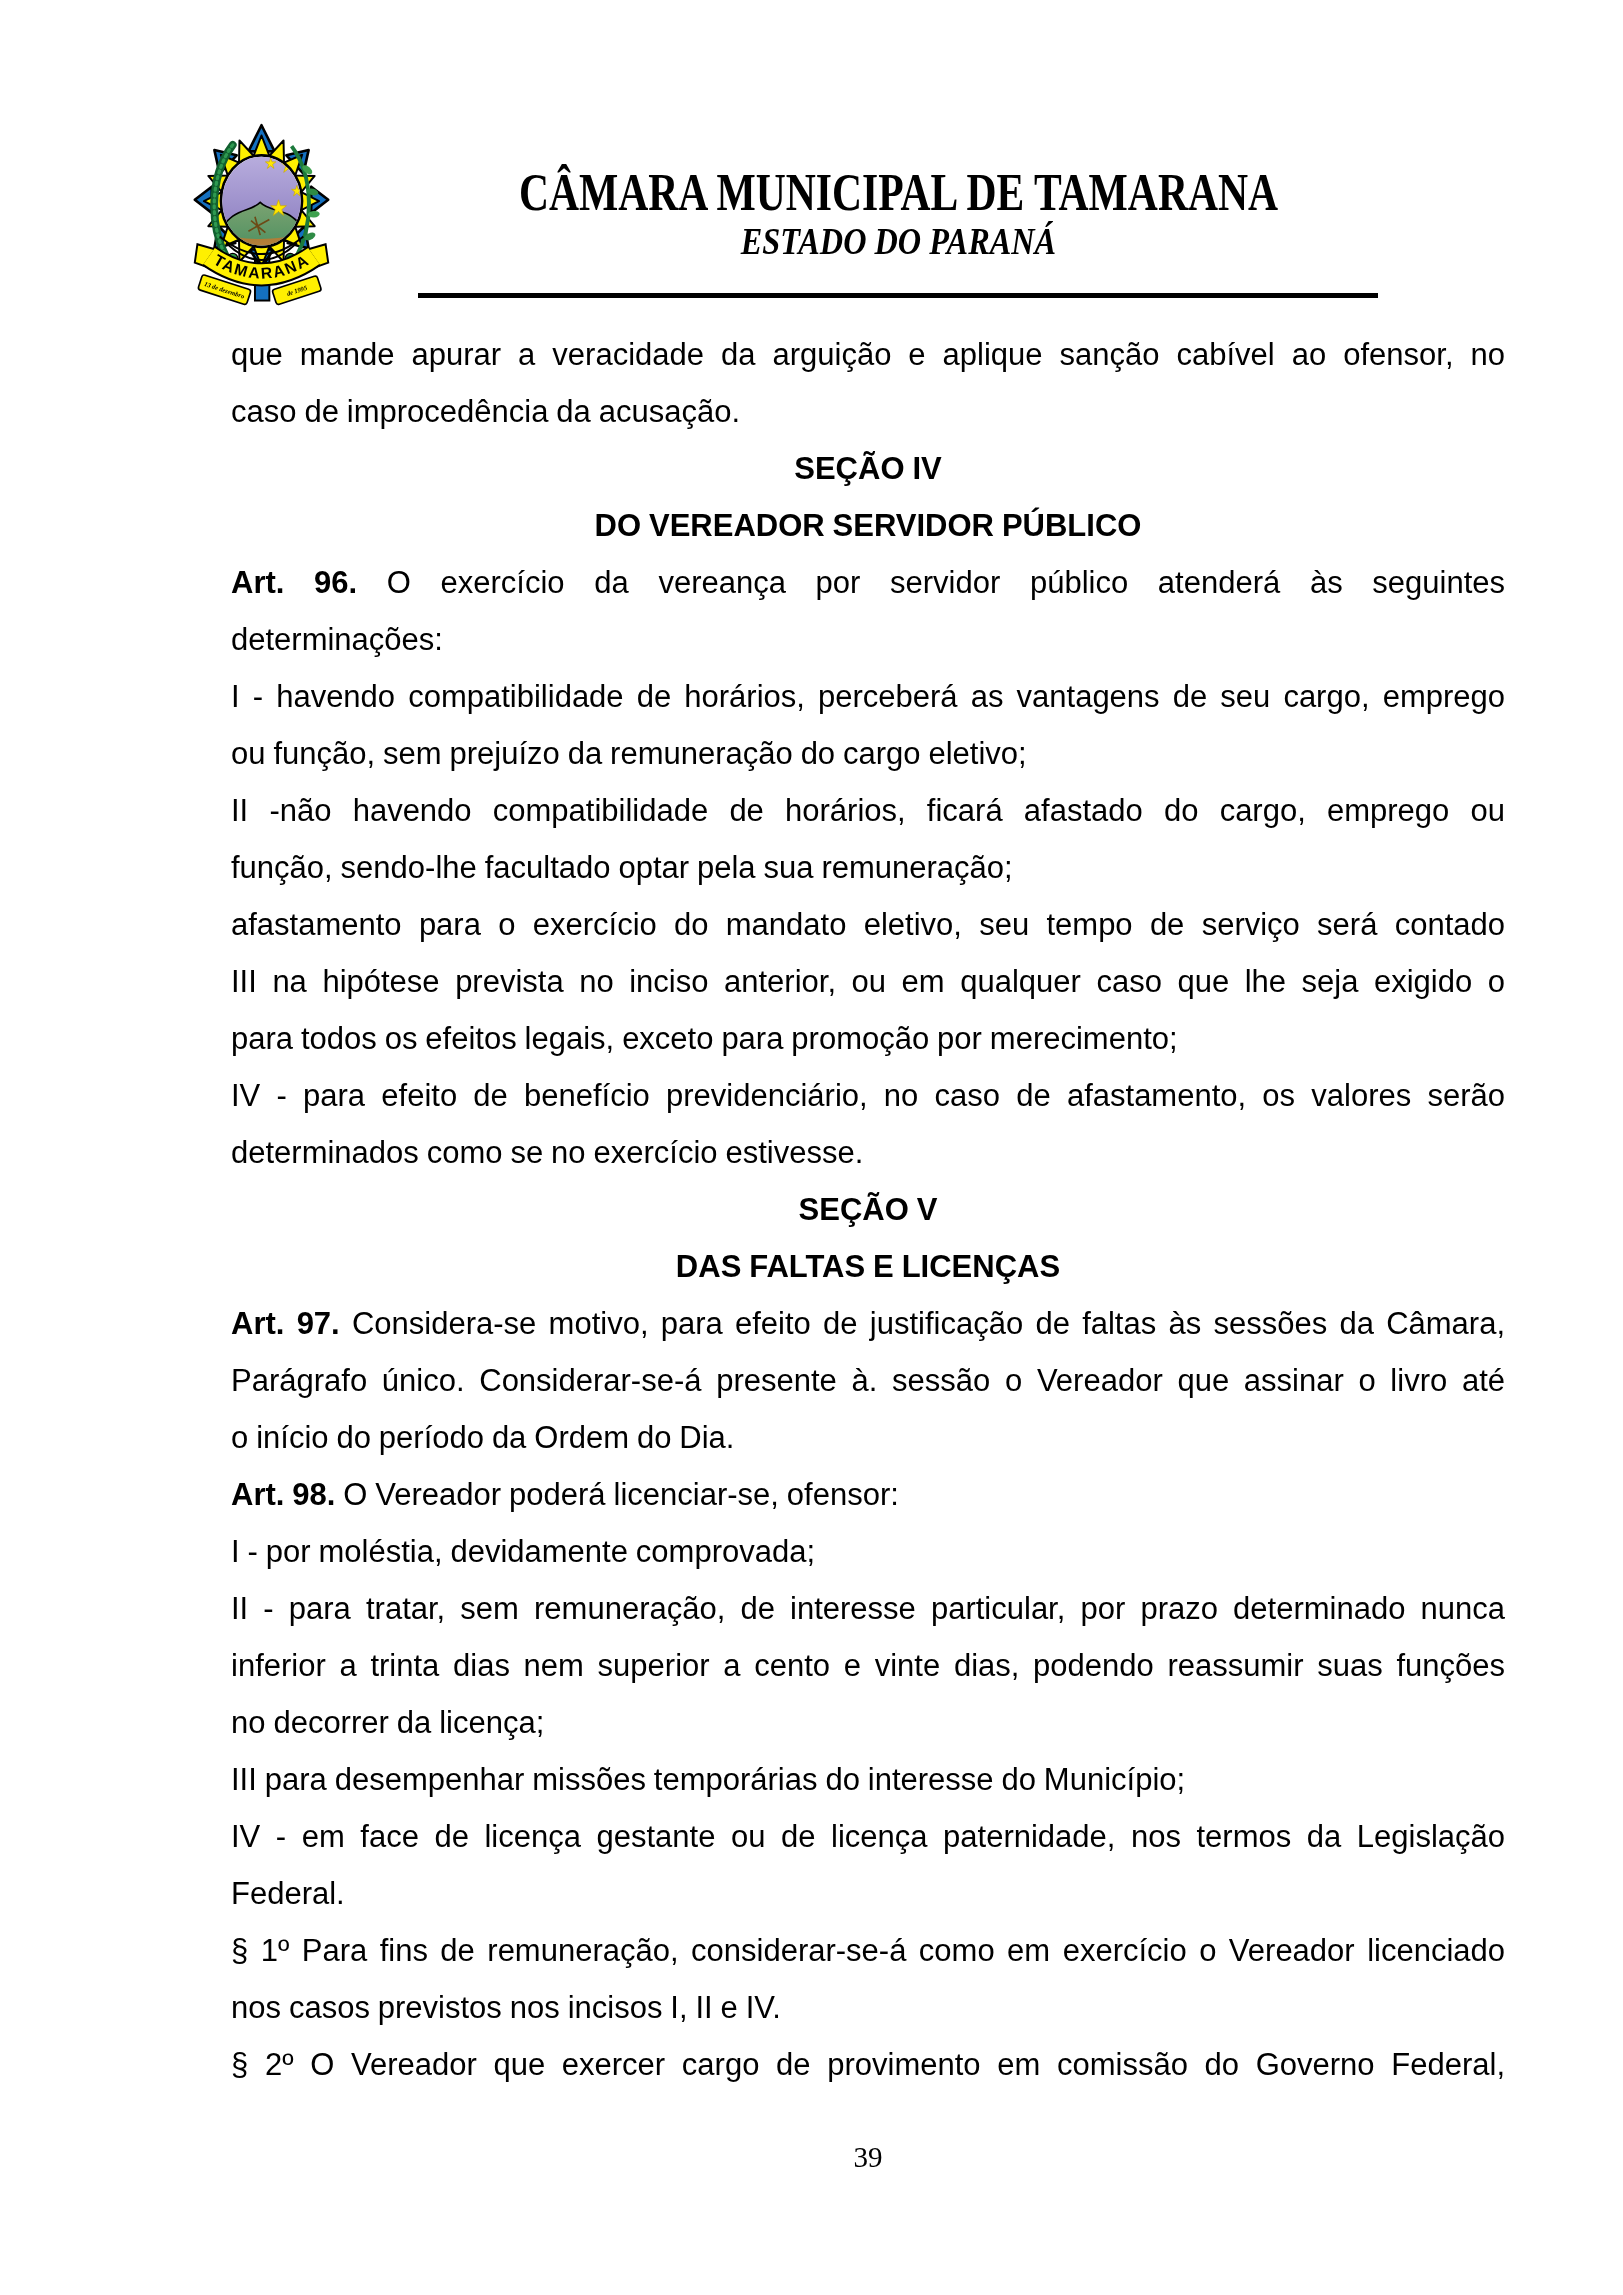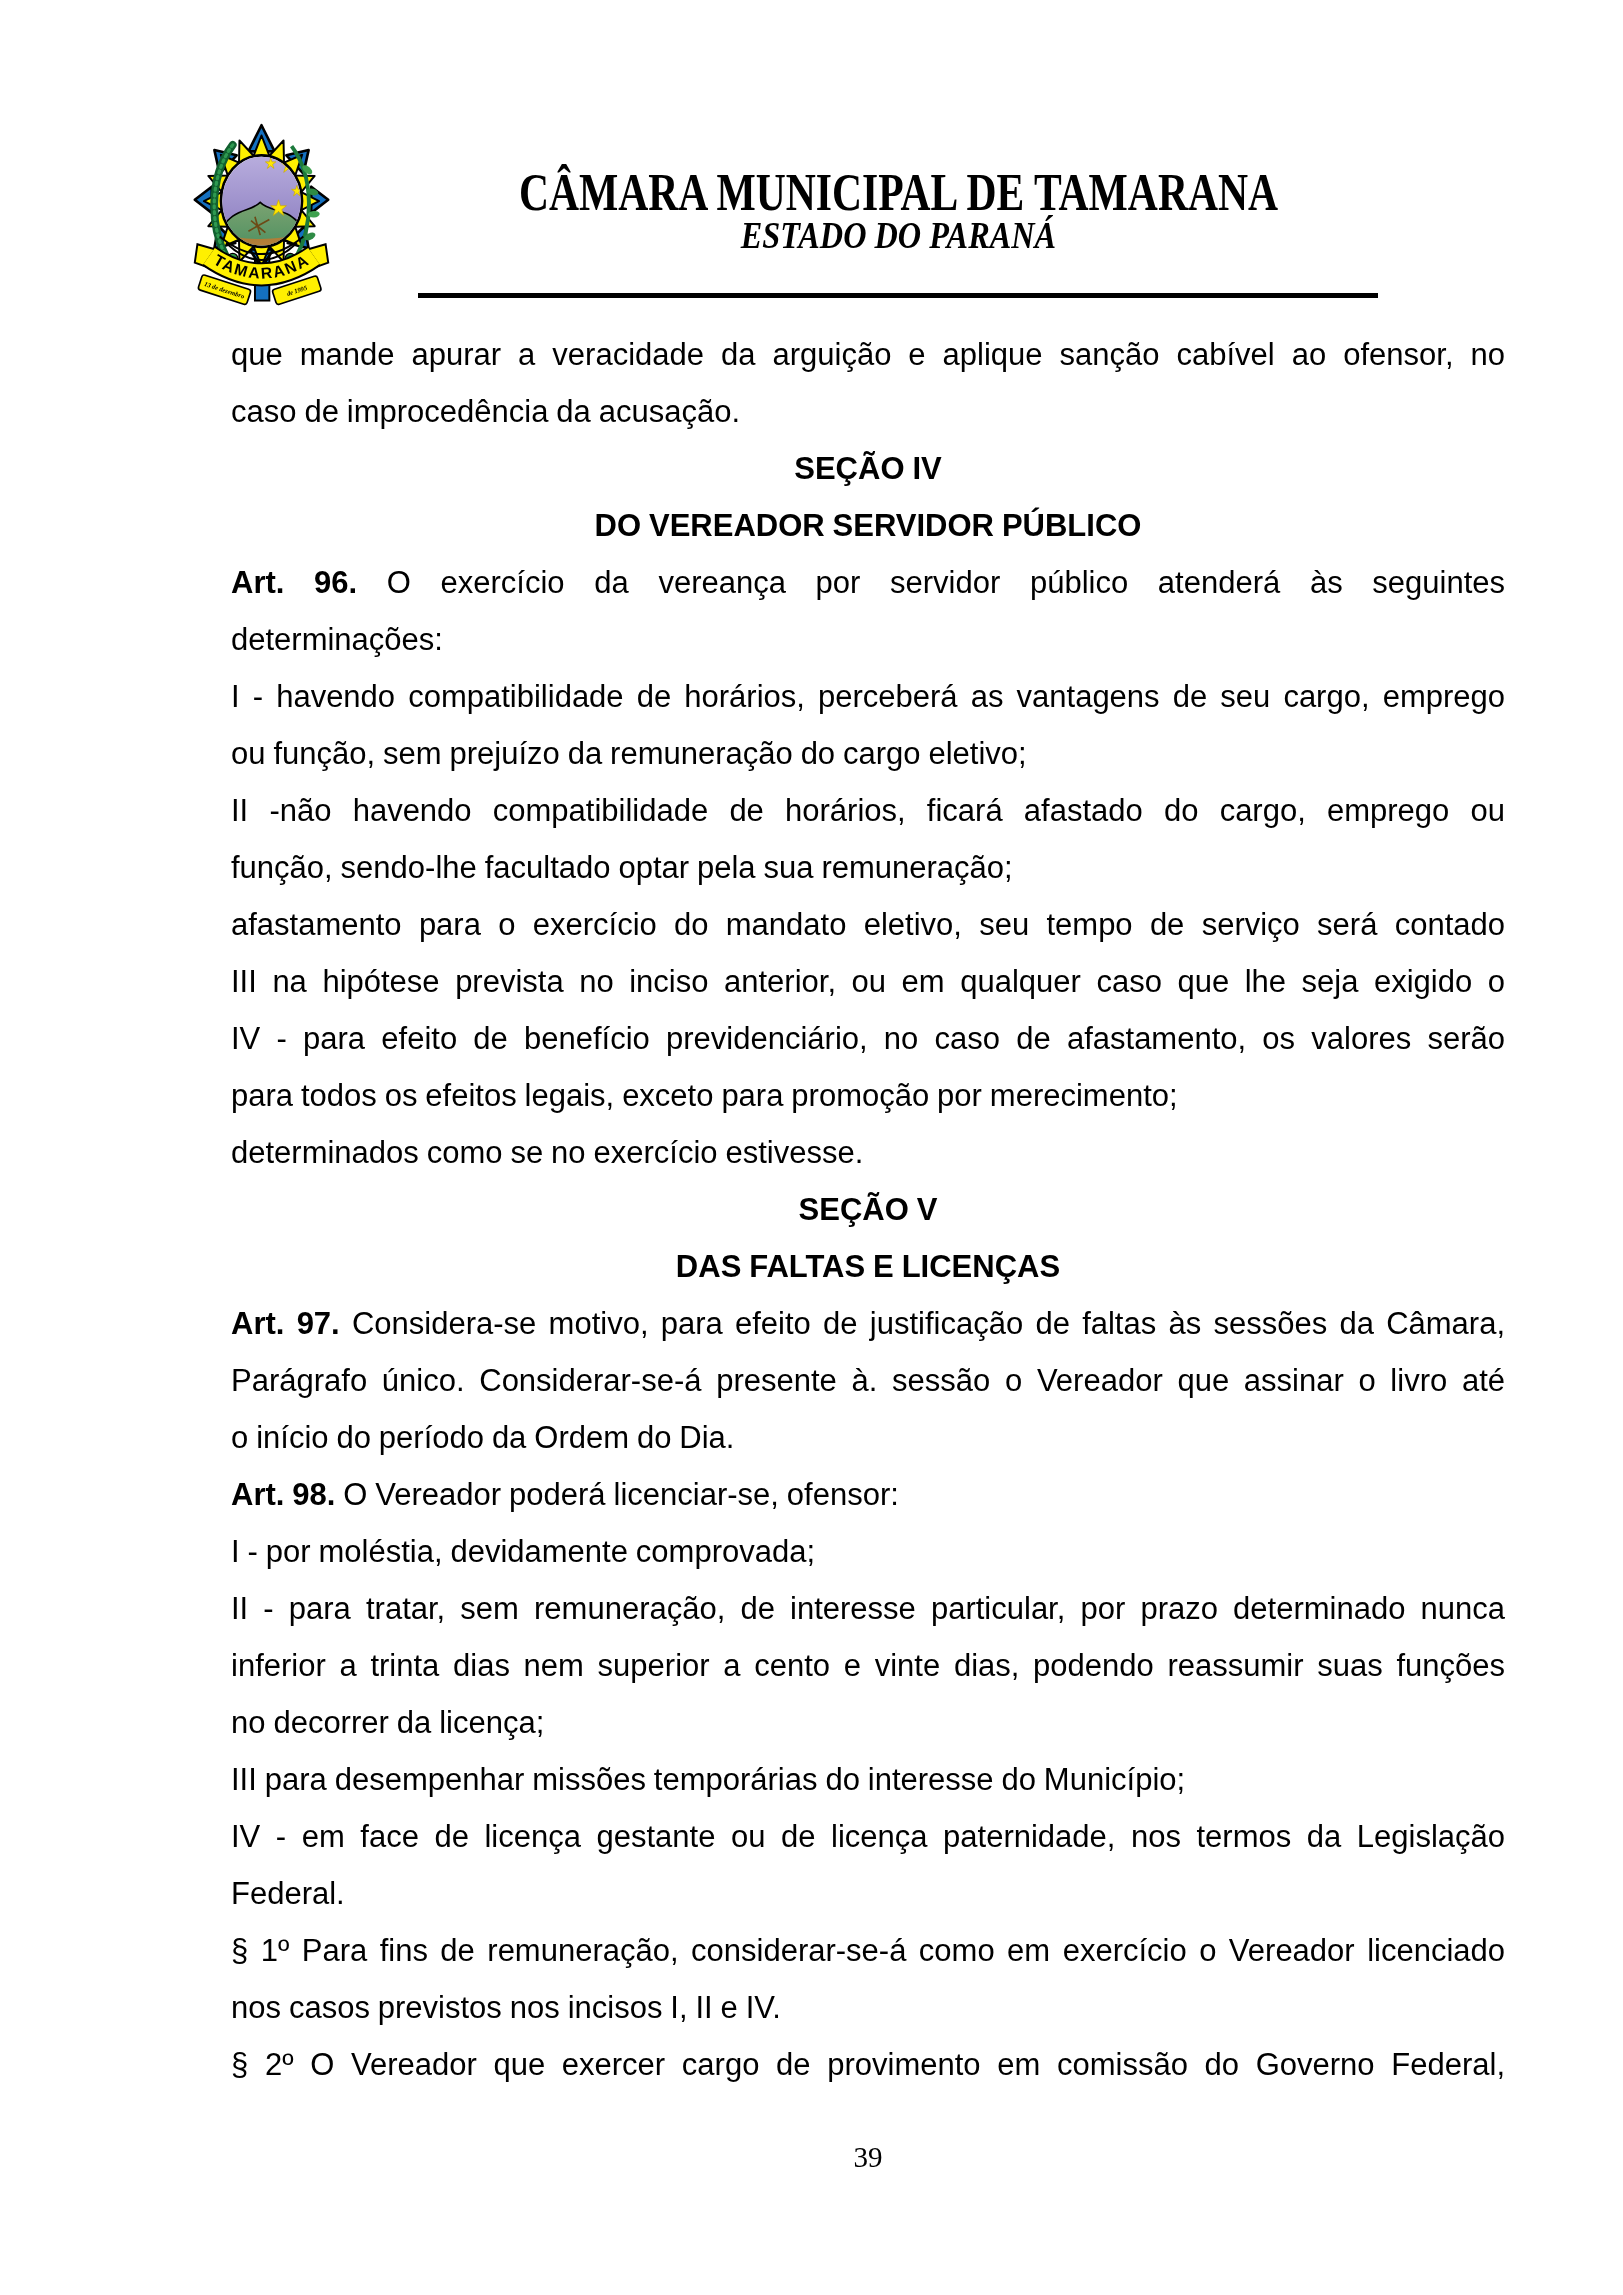--- a/index.html
+++ b/index.html
@@ -13,21 +13,21 @@
   
   .crest{position:absolute;left:192px;top:103px;width:139px;height:208px;}
   .header-text{position:absolute;left:419px;top:0;width:959px;text-align:center;}
   .doc-title{
     position:absolute;left:0;top:167px;width:100%;
     font-family:"Liberation Serif", serif;font-weight:bold;
     font-size:52px;line-height:52px;white-space:nowrap;
   }
   .doc-title>span{display:inline-block;transform:scaleX(0.80);transform-origin:center;}
   .doc-subtitle{
-    position:absolute;left:0;top:216px;width:100%;
+    position:absolute;left:0;top:222px;width:100%;
     font-family:"Liberation Serif", serif;font-weight:bold;font-style:italic;
     font-size:38px;line-height:38px;white-space:nowrap;
   }
   .doc-subtitle>span{display:inline-block;transform:scaleX(0.85);transform-origin:center;}
   .header-rule{position:absolute;left:418px;top:293px;width:960px;height:4.6px;background:#000;}
 
   
   .content{
     position:absolute;left:231px;top:326px;width:1274px;
     font-size:31px;line-height:57px;word-spacing:-0.7px;
@@ -156,22 +156,22 @@
       <div class="line heading"><span>SEÇÃO IV</span></div>
       <div class="line heading"><span>DO VEREADOR SERVIDOR PÚBLICO</span></div>
       <div class="line just"><b>Art. 96.</b><span> O exercício da vereança por servidor público atenderá às seguintes</span></div>
       <div class="line"><span>determinações:</span></div>
       <div class="line just"><span>I - havendo compatibilidade de horários, perceberá as vantagens de seu cargo, emprego</span></div>
       <div class="line"><span>ou função, sem prejuízo da remuneração do cargo eletivo;</span></div>
       <div class="line just"><span>II -não havendo compatibilidade de horários, ficará afastado do cargo, emprego ou</span></div>
       <div class="line"><span>função, sendo-lhe facultado optar pela sua remuneração;</span></div>
       <div class="line just"><span>afastamento para o exercício do mandato eletivo, seu tempo de serviço será contado</span></div>
       <div class="line just"><span>III na hipótese prevista no inciso anterior, ou em qualquer caso que lhe seja exigido o</span></div>
+      <div class="line"><span>para todos os efeitos legais, exceto para promoção por merecimento;</span></div>
       <div class="line just"><span>IV - para efeito de benefício previdenciário, no caso de afastamento, os valores serão</span></div>
-      <div class="line"><span>para todos os efeitos legais, exceto para promoção por merecimento;</span></div>
       <div class="line"><span>determinados como se no exercício estivesse.</span></div>
       <div class="line heading"><span>SEÇÃO V</span></div>
       <div class="line heading"><span>DAS FALTAS E LICENÇAS</span></div>
       <div class="line just"><b>Art. 97.</b><span> Considera-se motivo, para efeito de justificação de faltas às sessões da Câmara,</span></div>
       <div class="line just"><span>Parágrafo único. Considerar-se-á presente à. sessão o Vereador que assinar o livro até</span></div>
       <div class="line"><span>o início do período da Ordem do Dia.</span></div>
       <div class="line"><b>Art. 98.</b><span> O Vereador poderá licenciar-se, ofensor:</span></div>
       <div class="line"><span>I - por moléstia, devidamente comprovada;</span></div>
       <div class="line just"><span>II - para tratar, sem remuneração, de interesse particular, por prazo determinado nunca</span></div>
       <div class="line just"><span>inferior a trinta dias nem superior a cento e vinte dias, podendo reassumir suas funções</span></div>

